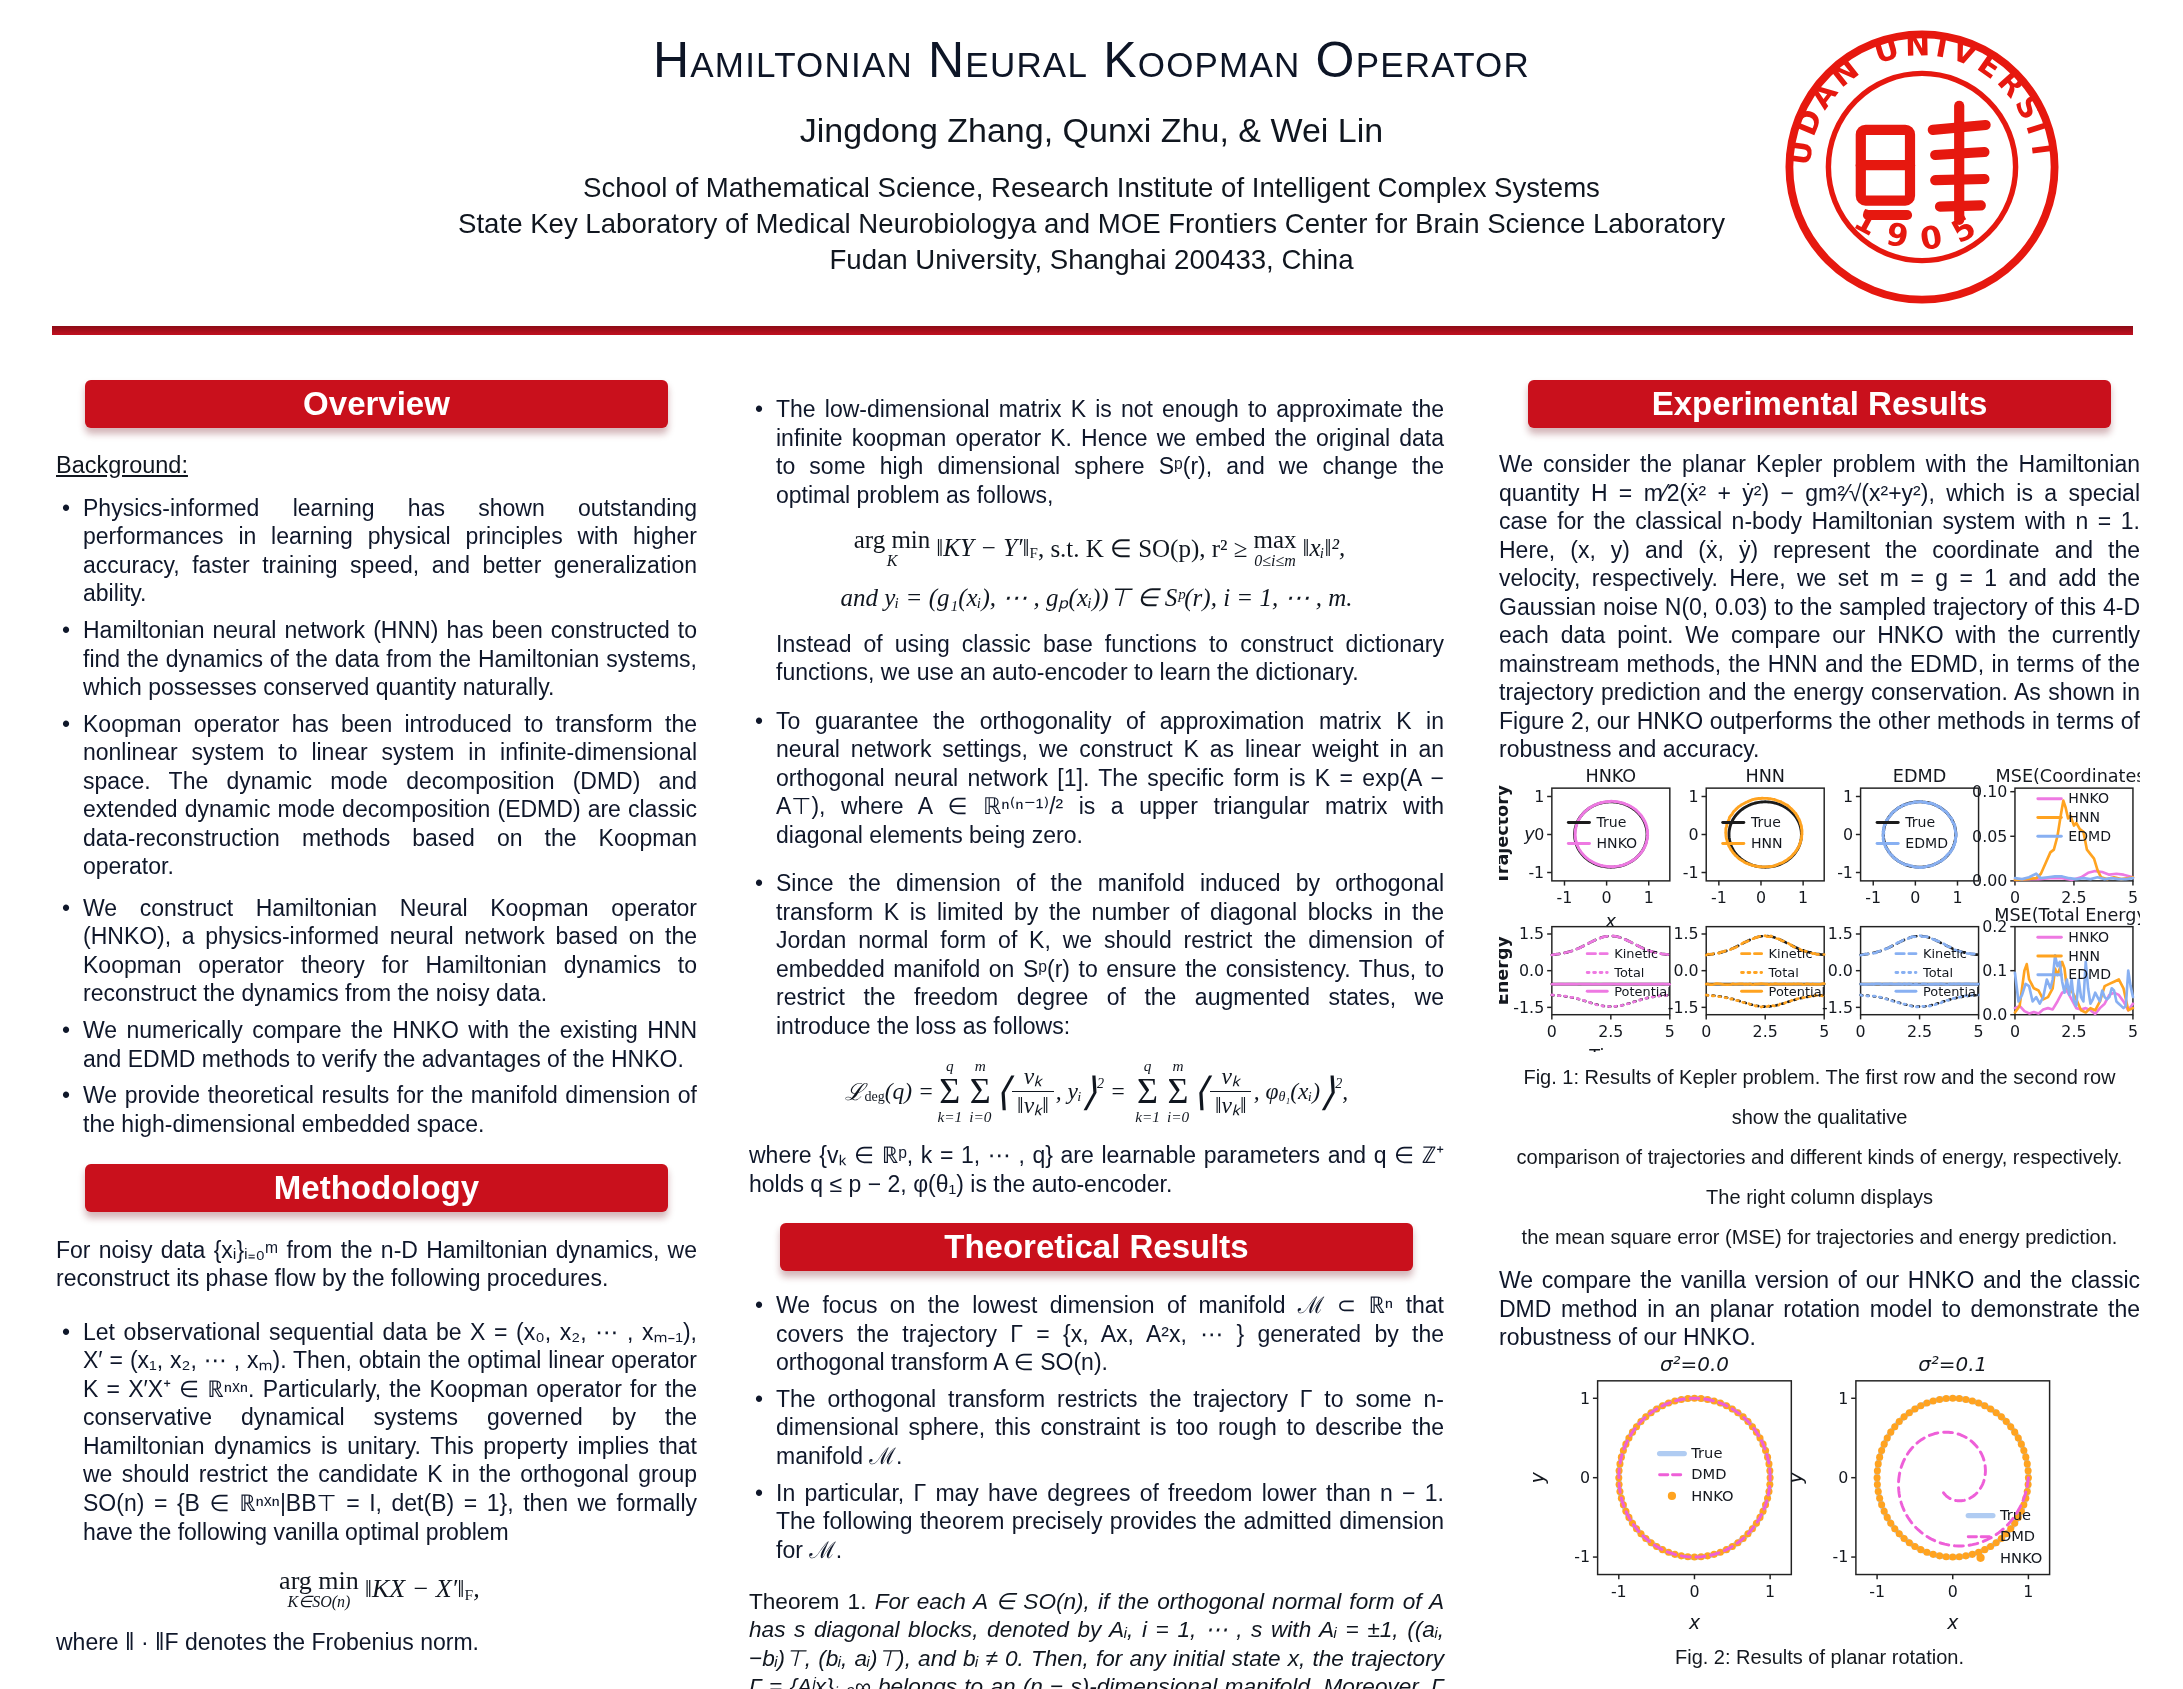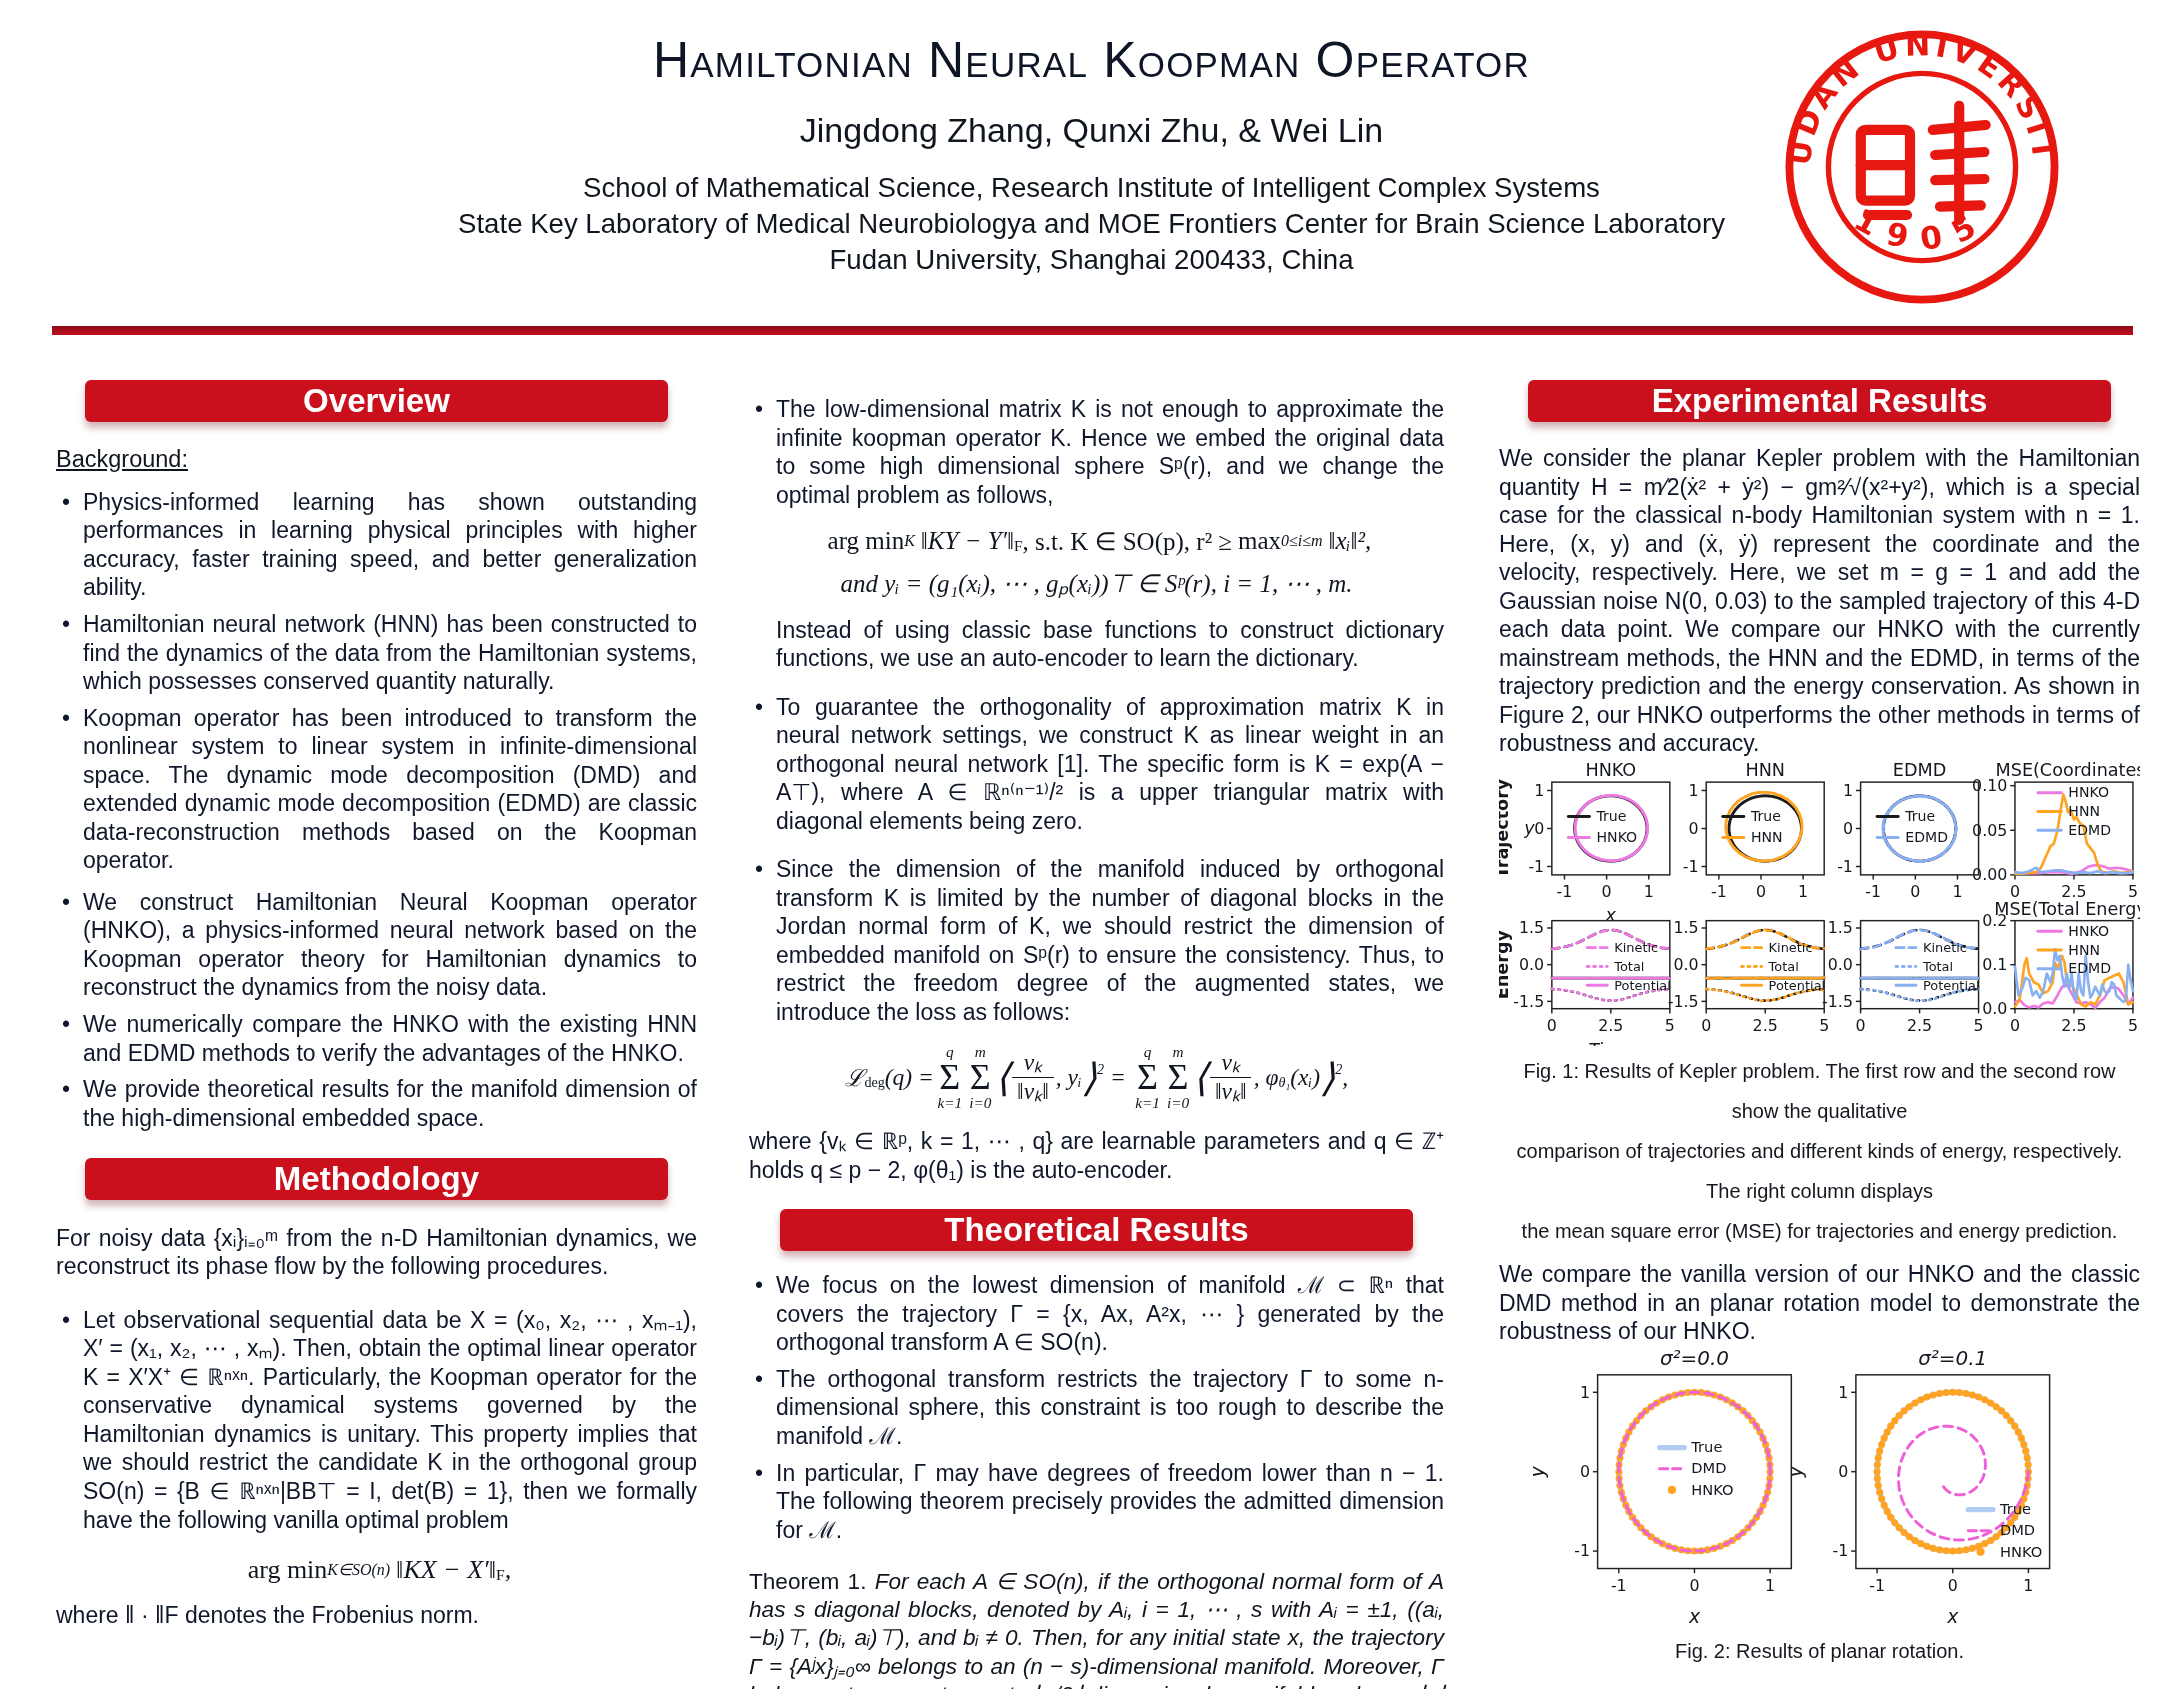--- a/index.html
+++ b/index.html
@@ -15,35 +15,35 @@
   .logo{position:absolute;top:29px;left:1784px;width:276px;height:276px;}
   .rule{position:absolute;top:326px;left:52px;width:2081px;height:9.4px;
         background:linear-gradient(#8c0b16,#c21020);}
 
   
   .col{position:absolute;top:380px;}
   .col1{left:56px;width:641px;}
   .col2{left:749px;width:695px;}
   .col3{left:1499px;width:641px;}
 
-  .secbox{width:91%;height:42px;margin:0 auto;background:#c9101c;border-radius:5.9px;
+  .secbox{width:91%;height:48px;margin:0 auto;background:#c9101c;border-radius:5.9px;
           display:flex;align-items:center;justify-content:center;
           box-shadow:0 5.9px 7px rgba(110,10,20,.30);}
   .secbox span{color:#ffffff;font-size:33px;font-weight:bold;}
 
   .para{font-size:23px;line-height:1.24;text-align:justify;color:#0f172a;}
   .bullet{position:relative;padding-left:27px;margin-top:8.2px;}
   .bullet::before{content:"•";position:absolute;left:5.9px;top:0;}
   .seclabel{font-size:23.5px;margin-top:17.6px;text-decoration:underline;}
 
   
   .formula{display:flex;justify-content:center;align-items:center;flex-wrap:nowrap;
            font-family:"Liberation Serif",serif;font-style:italic;font-size:26px;color:#10161f;}
   .formula .up{font-style:normal;}
-  .opstack{display:inline-flex;flex-direction:row;align-items:center;line-height:1.05;margin:0 5.9px;justify-content:space-between;}
+  .opstack{display:inline-flex;flex-direction:column;align-items:center;line-height:1.05;margin:0 5.9px;justify-content:space-between;}
   .opstack .opmain{font-style:normal;}
   .opstack .opsub{font-size:16px;}
   .sub{font-size:0.60em;position:relative;top:0.35em;}
   .sup{font-size:0.60em;position:relative;top:-0.55em;}
   .sum{display:inline-flex;flex-direction:column;align-items:center;line-height:1;margin:0 3.5px;}
   .sum .t{font-size:15.3px;font-style:italic;}
   .sum .s{font-size:36px;font-style:normal;}
   .sum .b{font-size:15.3px;font-style:italic;}
   .frac{display:inline-flex;flex-direction:column;align-items:center;line-height:1.1;margin:0 2.3px;vertical-align:middle;}
   .frac .fb{border-top:1.8px solid #10161f;padding:1.2px 4.7px 0 4.7px;}

